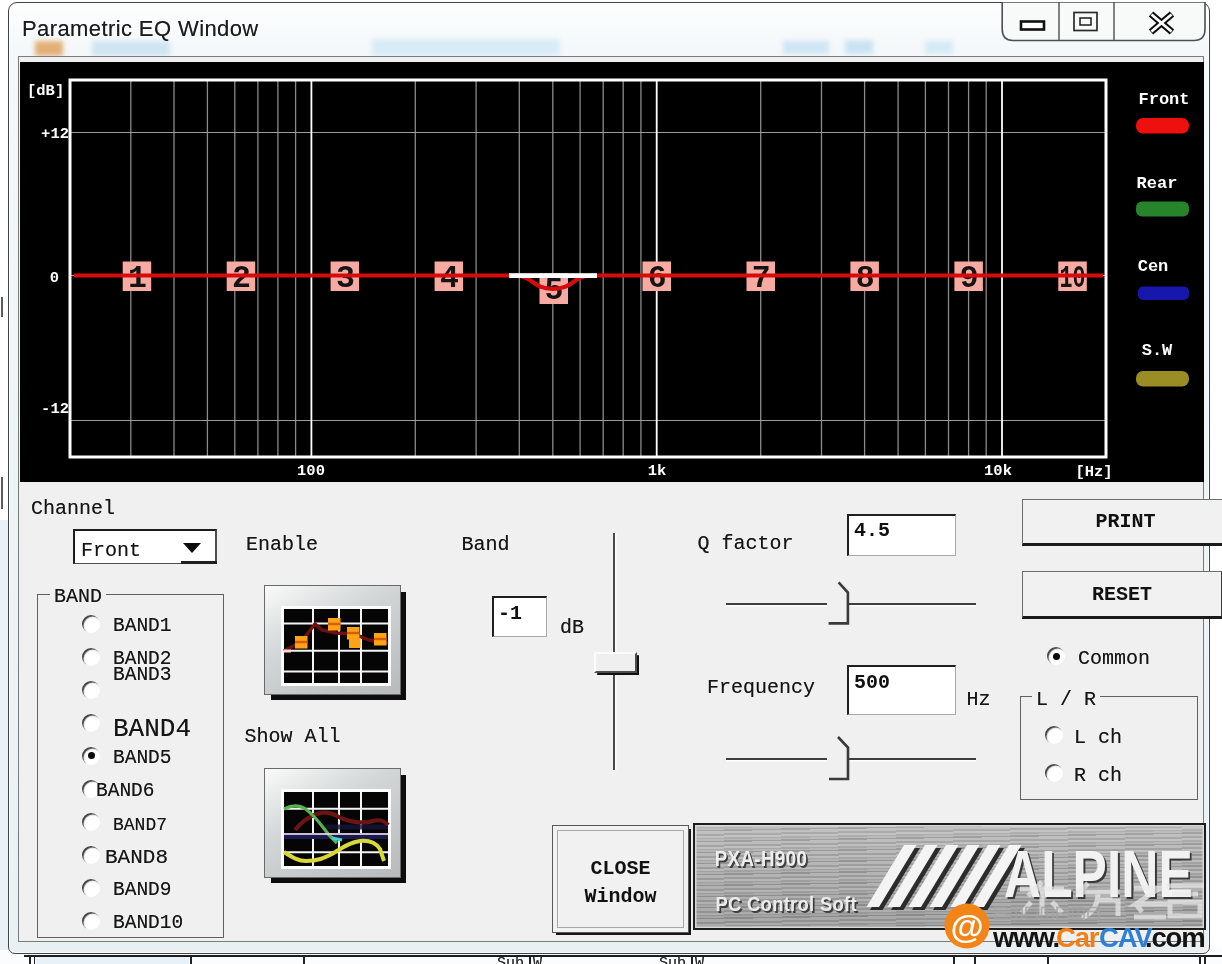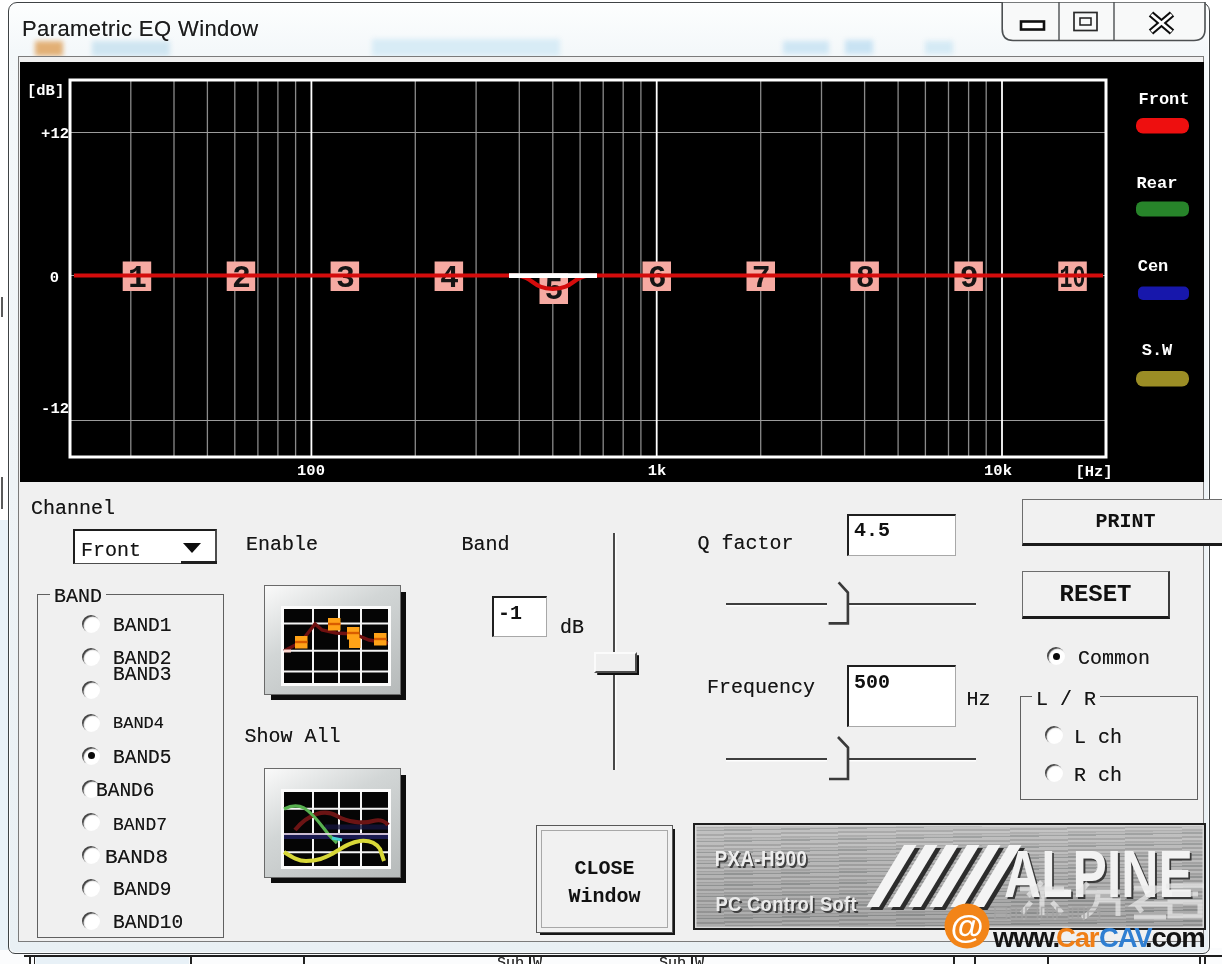--- a/index.html
+++ b/index.html
@@ -34,21 +34,21 @@
  font-family:"Liberation Mono",monospace;font-weight:bold;color:#111;}
 .gbox{position:absolute;z-index:5;border:1.8px solid #606060;background:transparent;box-sizing:border-box;}
 .gcap{position:absolute;z-index:6;background:#f0f0f0;padding:0 4px;}
 .rad{position:absolute;z-index:5;width:18px;height:18px;border-radius:50%;
  background:radial-gradient(circle at 62% 62%,#ffffff 58%,#f6f6f6 100%);
  box-shadow:inset 1.8px 1.8px 1.2px -0.3px #3e3e3e;}
 .rad.sel::after{content:"";position:absolute;left:5.5px;top:5.5px;width:7px;height:7px;border-radius:50%;background:#0a0a0a;}
 .btn{position:absolute;z-index:5;background:#f1f1f1;box-sizing:border-box;
  border:1.2px solid #6d6d6d;border-bottom:3px solid #1b1b1b;border-right:2px solid #3a3a3a;
  font-family:"Liberation Mono",monospace;font-weight:bold;color:#111;text-align:center;}
-#closebtn{border:1.4px solid #585858;box-shadow:3px 3px 0 -1px #161616;background:#f1f1f1;}
+#closebtn{border:1.4px solid #585858;box-shadow:3px 3px 0 -1px #161616;background:#f1f1f1;margin-left:16px;}
 #closebtn::after{content:"";position:absolute;left:4px;top:4px;right:4px;bottom:4px;border:1px solid #a8a8a8;}
 .ibtn{position:absolute;z-index:5;background:linear-gradient(150deg,#fafafa 0%,#d2d6d6 40%,#b6baba 100%);
  box-shadow:6px 6px 0 -1px #0d0d0d;box-sizing:border-box;border:1.2px solid #6a6a6a;}
 
 #logo{left:693px;top:823px;width:513px;height:107px;z-index:5;box-sizing:border-box;
  border:2.8px solid #1e1e1e;box-shadow:inset 0 0 0 1.5px #d8d8d8;
  background:
  linear-gradient(180deg,rgba(255,255,255,.14) 0%,rgba(0,0,0,0) 30%,rgba(0,0,0,.10) 100%),
  repeating-linear-gradient(179deg,#bdbdbd 0 2px,#a5a5a5 2px 3.5px,#b4b4b4 3.5px 5px,#969898 5px 6.5px,#b9b9b9 6.5px 9px,#a0a0a0 9px 11px);}
 #wm{z-index:9;}
@@ -205,21 +205,21 @@
 </div>
 <div class="gbox" style="left:36.5px;top:593.5px;width:187px;height:344px"></div>
 <div class="gcap lab" style="left:50px;top:585px;font-size:20px">BAND</div>
 <div class="rad" style="left:82px;top:614.5px"></div>
 <div class="lab ctl" style="left:113px;top:615px;font-size:19.5px">BAND1</div>
 <div class="rad" style="left:82px;top:647.6px"></div>
 <div class="lab ctl" style="left:113px;top:648px;font-size:19.5px">BAND2</div>
 <div class="rad" style="left:82px;top:680.7px"></div>
 <div class="lab ctl" style="left:113px;top:664px;font-size:19.5px">BAND3</div>
 <div class="rad" style="left:82px;top:713.8px"></div>
-<div class="lab ctl" style="left:113px;top:714px;font-size:17px">BAND4</div>
+<div class="lab ctl" style="left:113px;top:714px;font-size:26px">BAND4</div>
 <div class="rad sel" style="left:82px;top:746.9px"></div>
 <div class="lab ctl" style="left:113px;top:747px;font-size:19.5px">BAND5</div>
 <div class="rad" style="left:82px;top:780px"></div>
 <div class="lab ctl" style="left:96px;top:780px;font-size:19.5px">BAND6</div>
 <div class="rad" style="left:82px;top:813.1px"></div>
 <div class="lab ctl" style="left:113px;top:815px;font-size:18px">BAND7</div>
 <div class="rad" style="left:82px;top:846.2px"></div>
 <div class="lab ctl" style="left:105px;top:846px;font-size:21px">BAND8</div>
 <div class="rad" style="left:82px;top:879.3px"></div>
 <div class="lab ctl" style="left:113px;top:879px;font-size:19.5px">BAND9</div>
@@ -289,32 +289,32 @@
 <div class="tbox ctl" style="left:847px;top:514px;width:109px;height:42px;font-size:20px;padding:3px 0 0 5px">4.5</div>
 <div class="abs ctl" style="left:725.8px;top:602.6px;width:250.5px;height:2.4px;background:#3e3e3e;box-shadow:0 1.5px 0 rgba(255,255,255,.9)"></div>
 <svg class="abs ctl" style="left:824px;top:578px" width="30" height="52" viewBox="0 0 30 52">
  <rect x="3" y="20.5" width="22" height="9.5" fill="#f0f0f0"></rect>
  <g stroke="#3a3a3a" stroke-width="2.6" fill="none" stroke-linecap="butt">
   <path d="M14.6,4.4 L23.9,14.6 L23.9,45.4 L4.6,45.4"></path>
  </g>
 </svg>
 
 <div class="lab ctl" style="left:707px;top:676px;font-size:20px">Frequency</div>
-<div class="tbox ctl" style="left:847px;top:665px;width:109px;height:62px;font-size:20px;padding:4px 0 0 5px">500</div>
+<div class="tbox ctl" style="left:847px;top:665px;width:109px;height:50px;font-size:20px;padding:4px 0 0 5px">500</div>
 <div class="lab ctl" style="left:966.5px;top:687.5px;font-size:20px">Hz</div>
 <div class="abs ctl" style="left:725.8px;top:757.9px;width:250.5px;height:2.4px;background:#3e3e3e;box-shadow:0 1.5px 0 rgba(255,255,255,.9)"></div>
 <svg class="abs ctl" style="left:824px;top:732px" width="30" height="52" viewBox="0 0 30 52">
  <rect x="3" y="21.5" width="22" height="9.5" fill="#f0f0f0"></rect>
  <g stroke="#3a3a3a" stroke-width="2.6" fill="none" stroke-linecap="butt">
   <path d="M14,5 L24,15.6 L24,47 L5,47"></path>
  </g>
 </svg>
 
 <div class="btn ctl" style="left:1022px;top:499px;width:208px;height:47px;font-size:20px;line-height:44px">PRINT</div>
-<div class="btn ctl" style="left:1022px;top:570.5px;width:148px;height:48px;font-size:24px;line-height:45px">RESET</div>
+<div class="btn ctl" style="left:1022px;top:570.5px;width:201px;height:48px;font-size:20px;line-height:45px">RESET</div>
 <div class="rad sel" style="left:1047px;top:647px"></div>
 <div class="lab ctl" style="left:1078px;top:647px;font-size:20px">Common</div>
 <div class="gbox" style="left:1020px;top:695.5px;width:178px;height:104.5px"></div>
 <div class="gcap lab" style="left:1032px;top:688px;font-size:20px">L / R</div>
 <div class="rad" style="left:1045px;top:726.3px"></div>
 <div class="lab ctl" style="left:1074px;top:726px;font-size:20px">L ch</div>
 <div class="rad" style="left:1045px;top:764px"></div>
 <div class="lab ctl" style="left:1074px;top:764px;font-size:20px">R ch</div>
 
 <div class="btn ctl" id="closebtn" style="left:536px;top:825px;width:137px;height:108px;font-size:20px;line-height:27.5px;padding-top:29px">CLOSE<br>Window</div>

